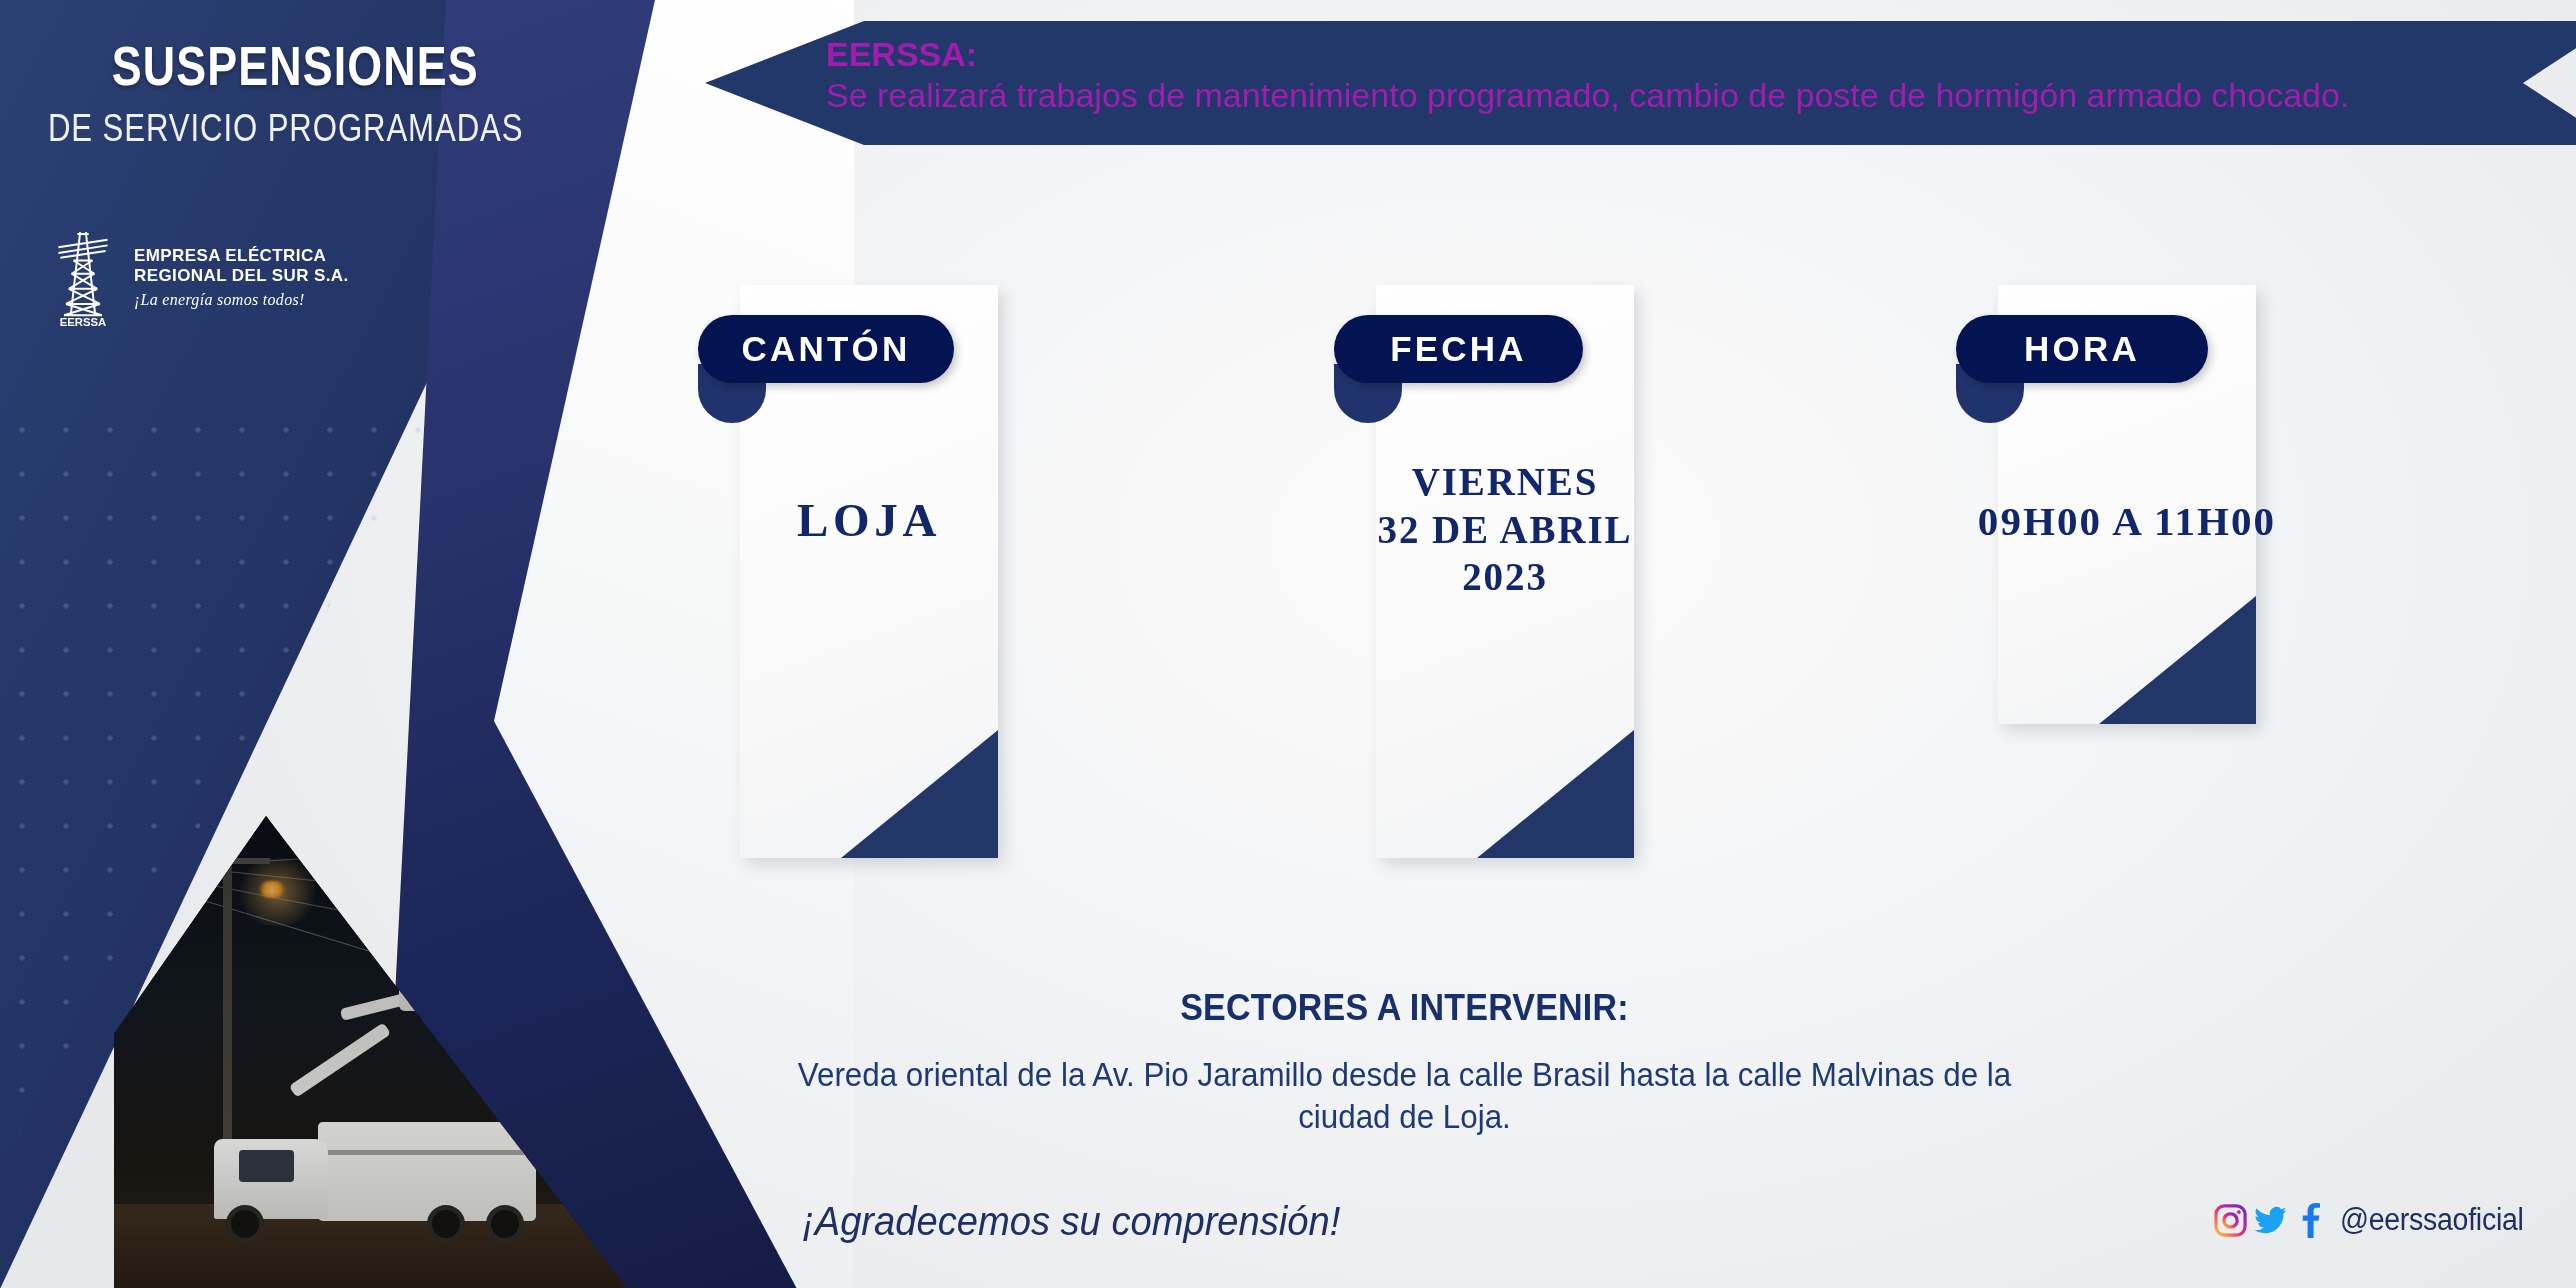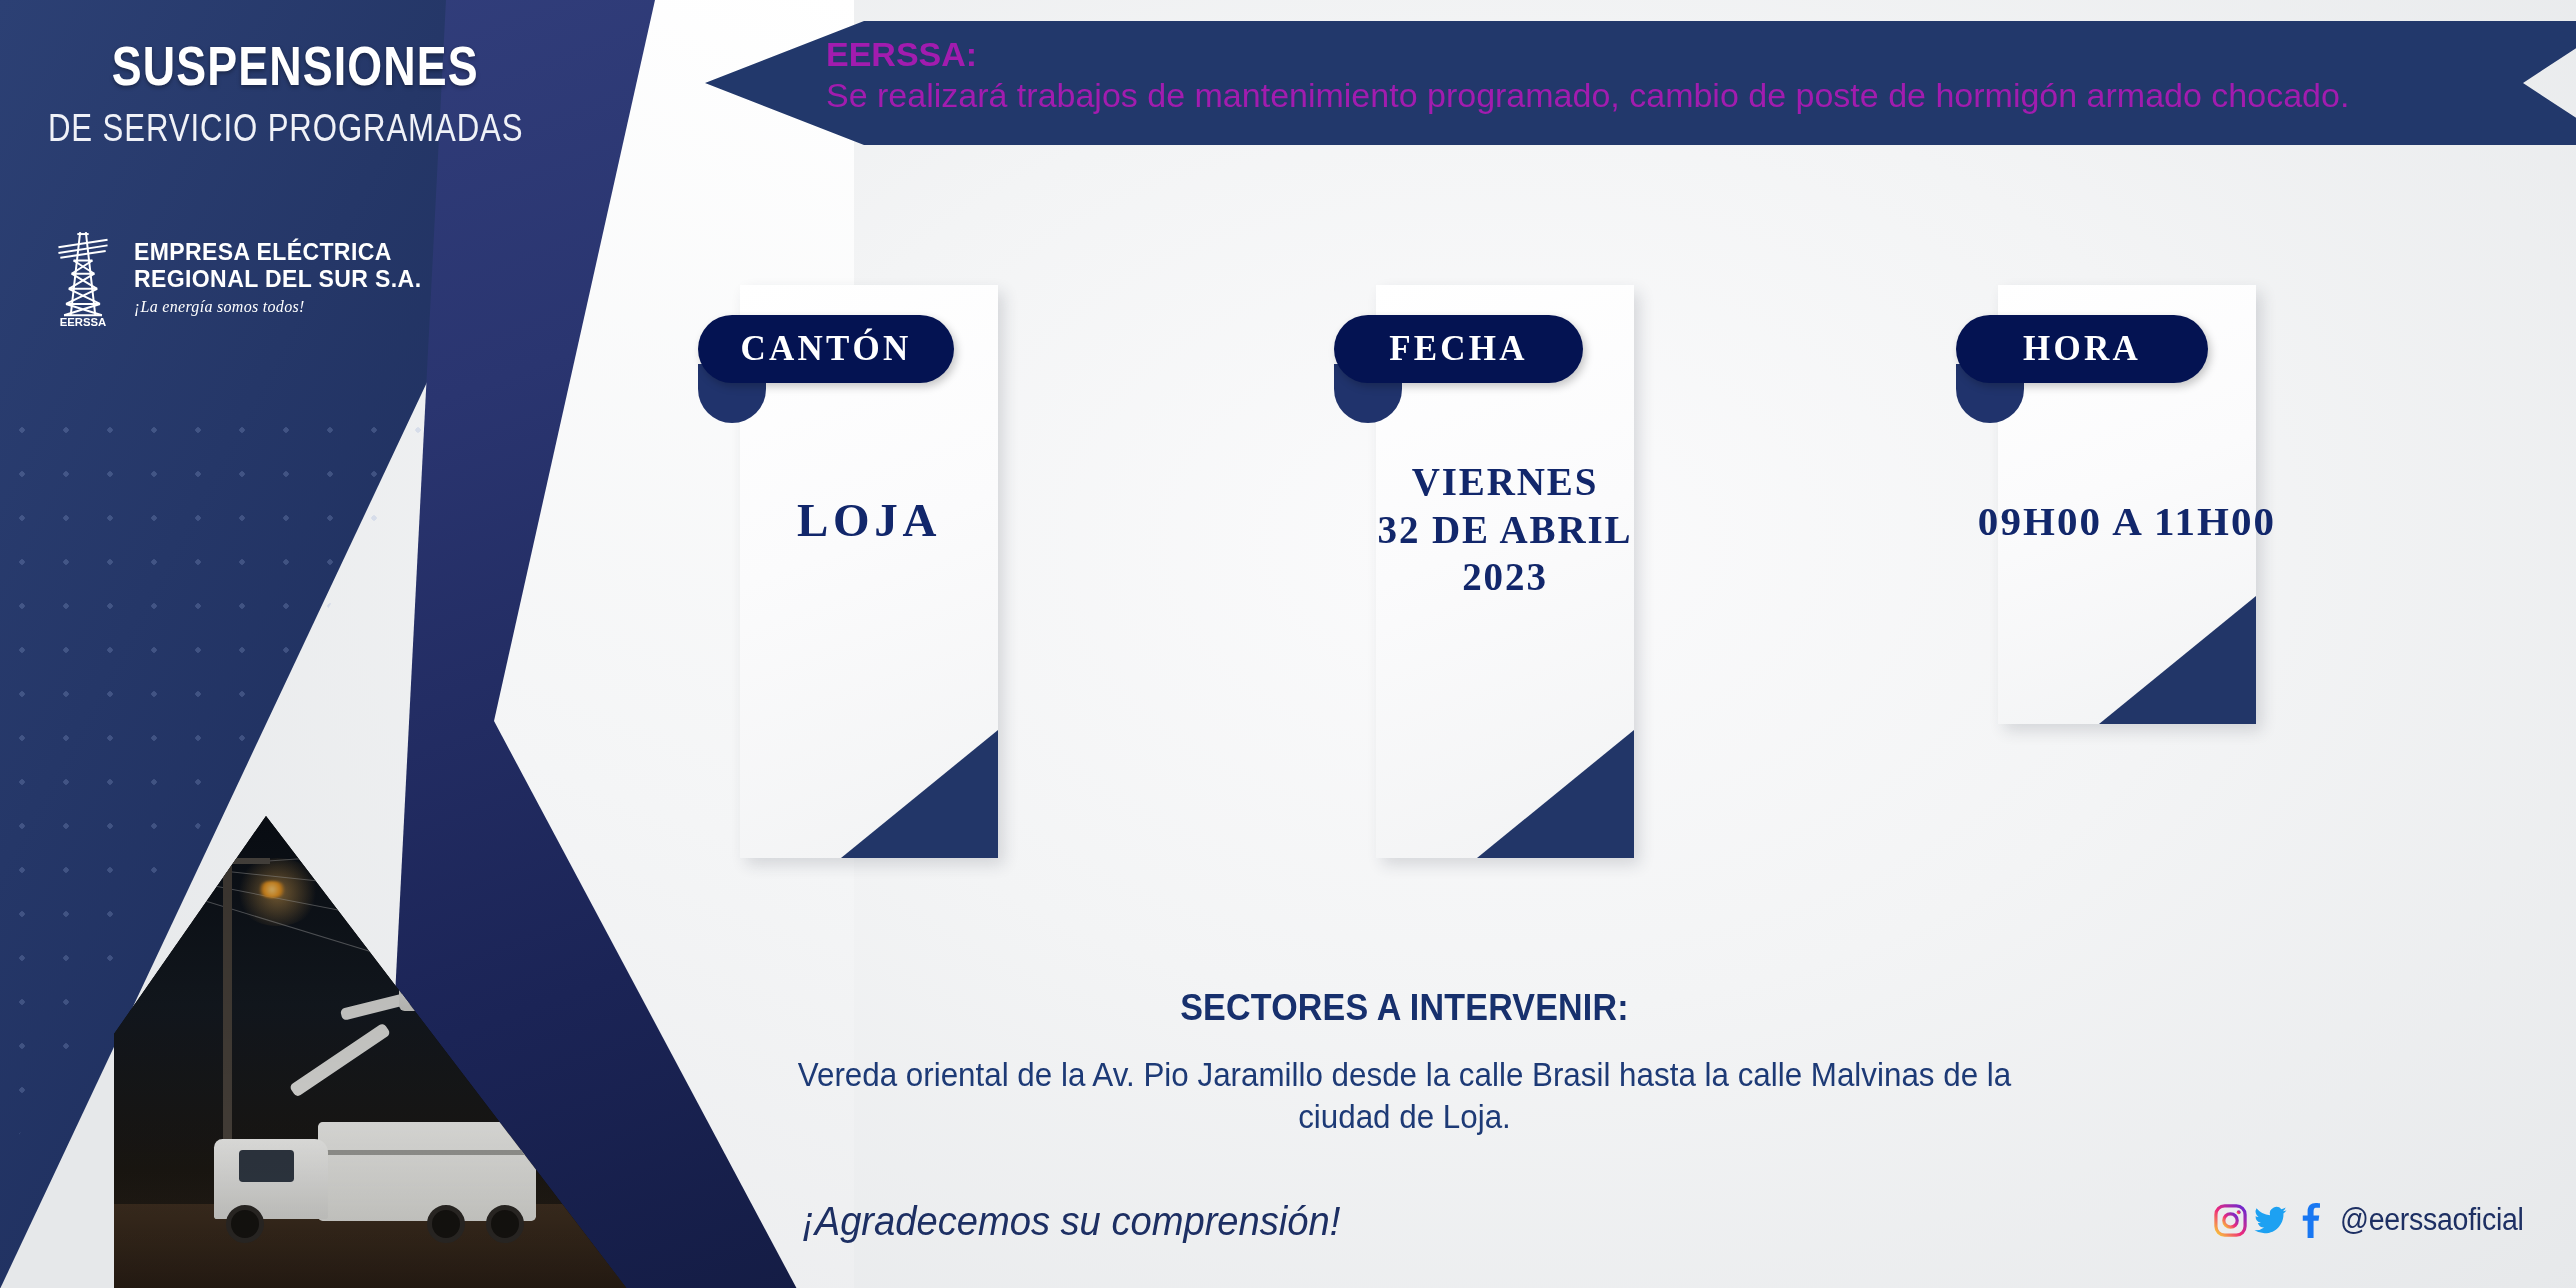--- a/index.html
+++ b/index.html
@@ -98,21 +98,21 @@
   .title-sub {
     color:#f0f2f8; font-weight:400; font-size:38px; letter-spacing:1.1px;
     line-height:1; margin-top:15px; transform:scaleX(.82); transform-origin:center;
     white-space:nowrap;
   }
   .logo-row {
     position:absolute; left:49px; top:228px; display:flex; align-items:center; gap:17px;
   }
   .tower { width:68px; height:99px; flex:0 0 auto; }
   .logo-txt { color:#fff; }
-  .logo-l1, .logo-l2 { font-weight:700; font-size:23px; letter-spacing:0.4px; line-height:1.18; white-space:nowrap; }
+  .logo-l1, .logo-l2 { font-weight:700; font-size:17px; letter-spacing:0.4px; line-height:1.18; white-space:nowrap; }
   .logo-slogan { font-family:"Liberation Serif", serif; font-style:italic; font-size:16px; margin-top:4.7px; letter-spacing:0.3px; white-space:nowrap; }
 
   
   .banner {
     position:absolute; left:705px; top:21px; width:1871px; height:124px;
     background:#22386b;
     -webkit-clip-path: polygon(0 50%, 159px 0, 1871px 0, 1871px 22%, 1818px 50%, 1871px 78%, 1871px 100%, 159px 100%);
     clip-path: polygon(0 50%, 159px 0, 1871px 0, 1871px 22%, 1818px 50%, 1871px 78%, 1871px 100%, 159px 100%);
     filter: drop-shadow(0 2.8px 3.8px rgba(0,0,0,.14));
   }
@@ -140,21 +140,21 @@
   .pill-tail {
     position:absolute; left:0; top:49px; width:68px; height:59px;
     background:#20336c; border-radius:0 0 34px 34px;
   }
   .pill {
     position:relative; height:68px; border-radius:34px; background:#041352;
     display:flex; align-items:center; justify-content:center;
     box-shadow:2.8px 3.8px 8.5px rgba(0,0,0,.22);
   }
   .pill-label {
-    font-family:Liberation Serif, serif; font-weight:700;
+    font-family:Liberation Sans, sans-serif; font-weight:700;
     color:#ffffff; font-size:35px; letter-spacing:3.2px; white-space:nowrap;
   }
   .card-value {
     position:absolute; left:-38px; right:-38px; text-align:center;
     font-family:"Liberation Serif", serif; font-weight:700;
     color:#12276b; line-height:1.22; letter-spacing:1.5px;
   }
 
   
   #card-canton        { left:0px;    width:258px; height:573px; }

